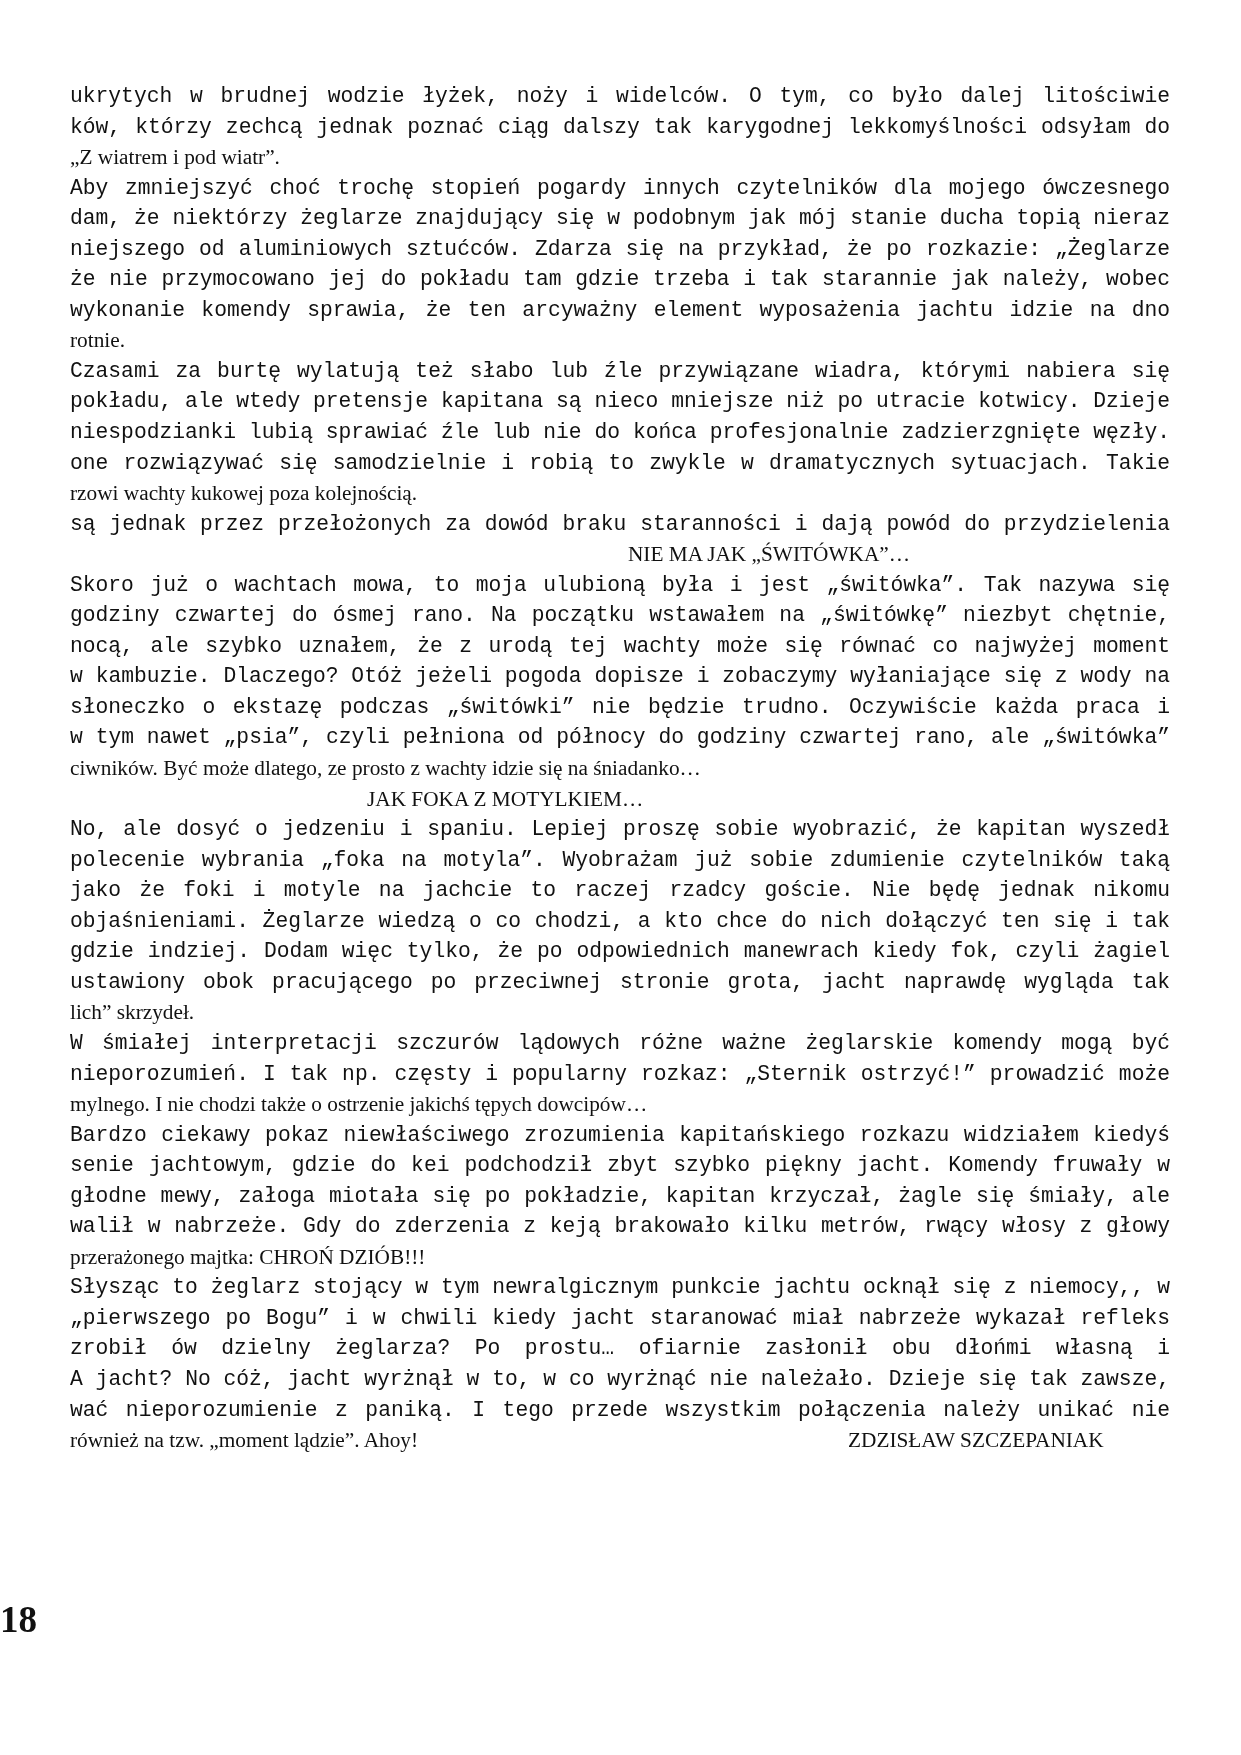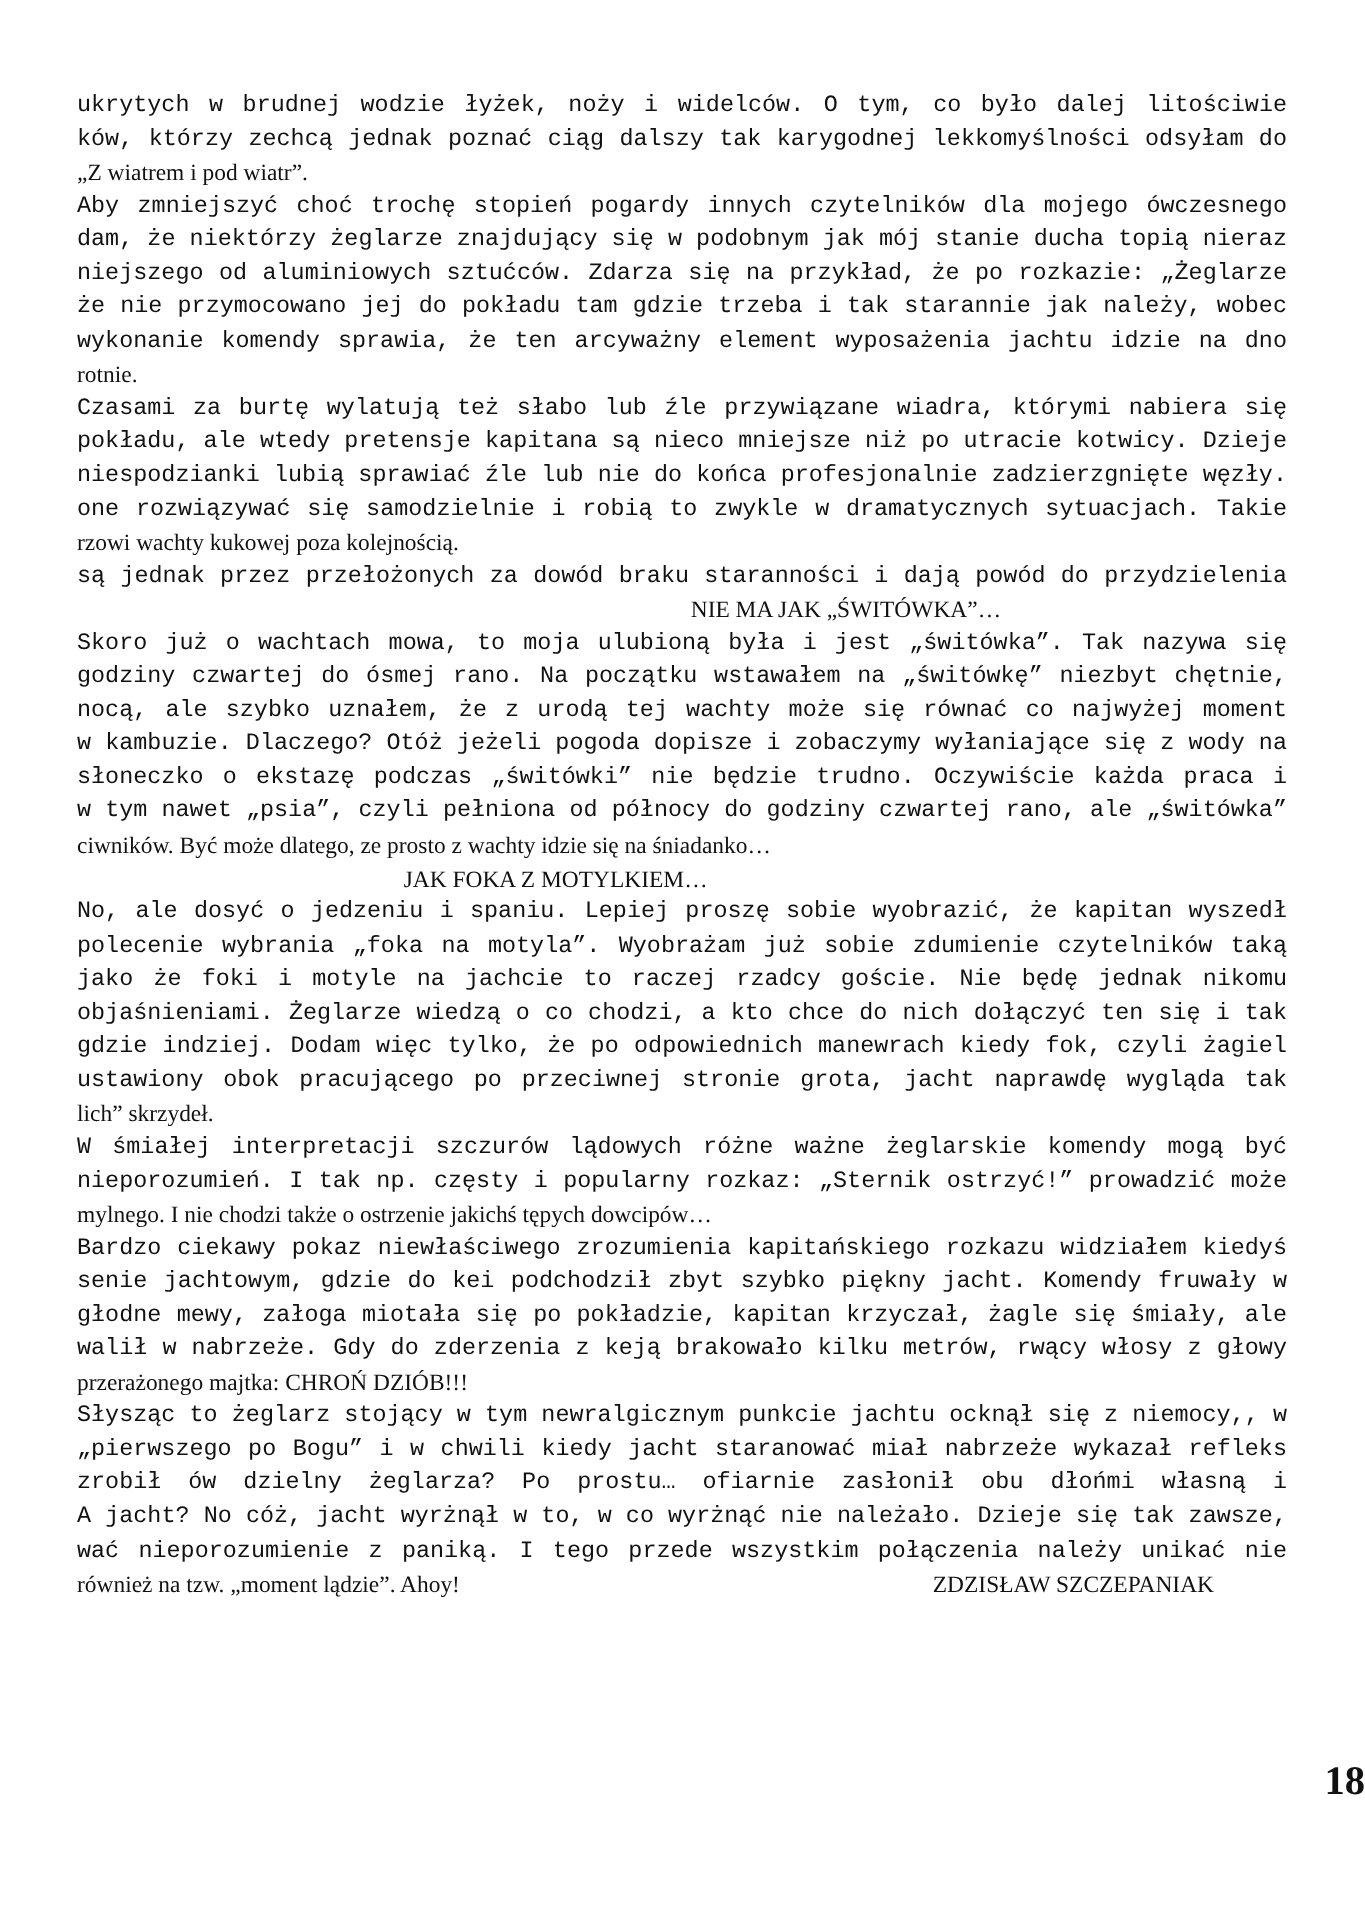--- a/index.html
+++ b/index.html
@@ -10,21 +10,21 @@
     font-size: 21.3px; color: #111111; line-height: 30.55px;
   }
   .line { display: block; height: 30.55px; white-space: nowrap; }
   .just { text-align: justify; text-align-last: justify; white-space: normal; overflow: hidden; font-family: Liberation Mono, monospace; }
   .left { text-align: left; }
   .heading { padding-left: 298px; text-align: center; }
   .heading2 { padding-left: 297px; }
   .sig-row { position: relative; }
   .sig { position: absolute; left: 742px; top: 0; margin-left: 36px; }
   .pagenum {
-    position: absolute; left: 0; width: 1241px; top: 1598px; text-align: right;
+    position: absolute; left: 0; width: 1241px; top: 1598px; text-align: left;
     font-family: "Liberation Serif", "DejaVu Serif", serif;
     font-weight: bold; font-size: 37px; color: #111;
   }
 </style>
 </head>
 <body>
 
 <div class="page" id="page">
     <div class="line just">ukrytych w brudnej wodzie  łyżek, noży i widelców. O tym, co było dalej litościwie zmilczę, a tych czytelni-</div>
     <div class="line just">ków, którzy zechcą jednak poznać ciąg dalszy tak karygodnej lekkomyślności odsyłam do mojej książki pt.</div>

